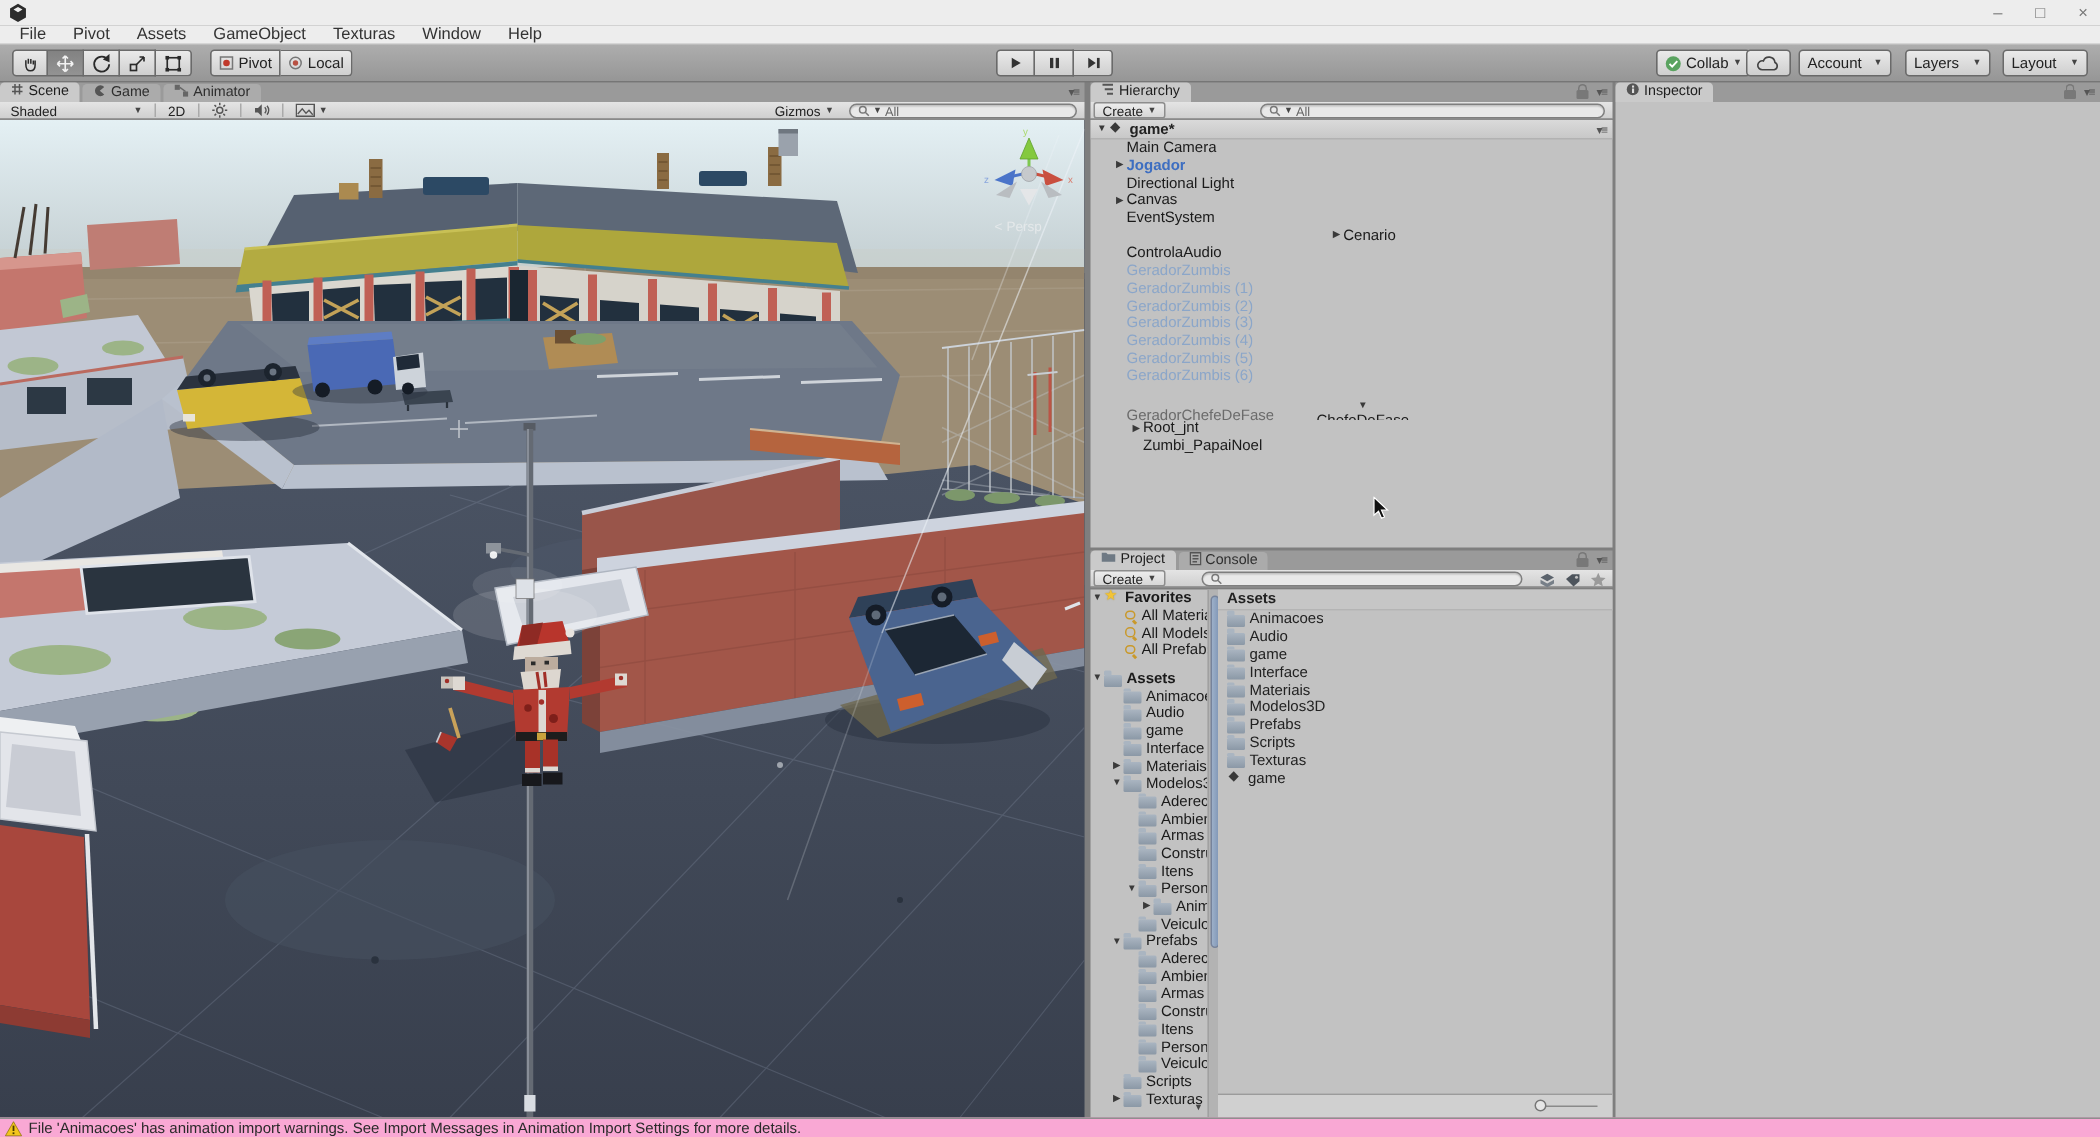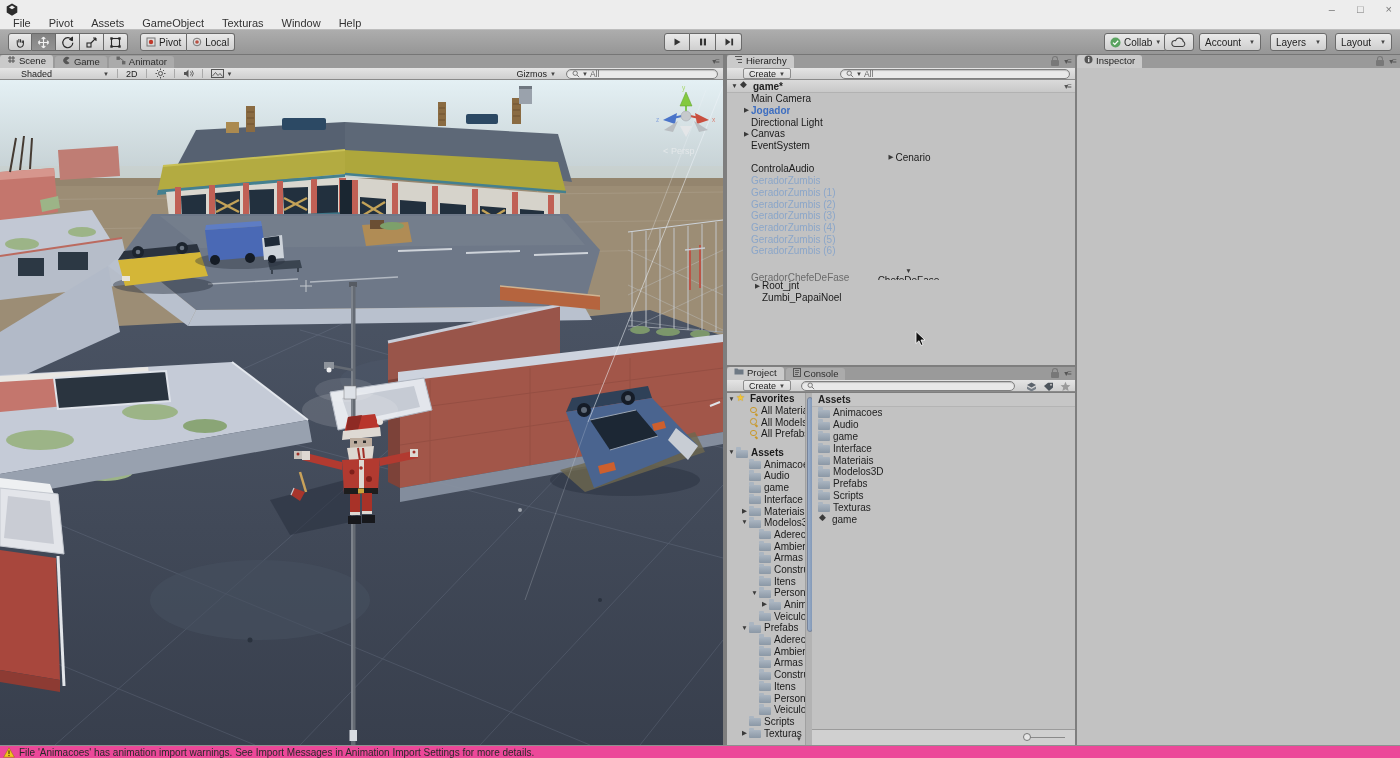--- a/index.html
+++ b/index.html
@@ -28,21 +28,21 @@
   .panelwrap{position:absolute;}
   .tabstrip{position:relative;height:13px;background:#9a9a9a;display:flex;align-items:flex-end;}
   .tab{display:flex;align-items:flex-start;gap:3px;padding:0 7px;font-size:9.5px;height:13px;border-radius:3px 3px 0 0;color:#1e1e1e;box-sizing:border-box;}
   .tab.active{background:#cacaca;}
   .tab.inactive{background:#ababab;height:12px;color:#2e2e2e;margin-left:2px;}
   .tabicon{display:inline-flex;}
   .corner{position:absolute;right:4px;top:2px;display:flex;gap:5px;align-items:center;}
   .lockicon{position:relative;width:8px;height:6px;background:#787878;border-radius:1px;display:inline-block;margin-top:3px;}
   .lockicon::before{content:"";position:absolute;top:-4px;left:1px;width:4px;height:4px;border:1.4px solid #787878;border-bottom:none;border-radius:3px 3px 0 0;}
   .panelmenu{font-size:8px;color:#555;letter-spacing:-1px;}
-  .ctrlbar{position:relative;height:12px;background:linear-gradient(#e4e4e4,#cfcfcf);border-bottom:1px solid #8a8a8a;display:flex;align-items:center;font-size:9px;box-sizing:border-box;padding:0 16px;}
+  .ctrlbar{position:relative;height:12px;background:linear-gradient(#e4e4e4,#cfcfcf);border-bottom:1px solid #8a8a8a;display:flex;align-items:center;font-size:9px;box-sizing:border-box;padding:0 2px;}
   .dropbtn{display:flex;align-items:center;height:11px;padding:0 5px;border:1px solid #8d8d8d;border-radius:2px;background:linear-gradient(#ececec,#d7d7d7);font-size:9px;color:#222;gap:3px;box-sizing:border-box;}
   .flatbtn{display:flex;align-items:center;height:12px;padding:0 5px;font-size:9px;color:#222;gap:3px;}
   .searchpill{height:10px;border:1px solid #7f7f7f;border-radius:6px;background:#e9e9e9;box-shadow:inset 0 1px 1px rgba(0,0,0,.18);display:flex;align-items:center;padding:0 5px;font-size:8.5px;color:#666;gap:2px;box-sizing:border-box;}
   .content{position:absolute;left:0;right:0;bottom:0;background:#c2c2c2;overflow:hidden;}
   
   #hierarchy-panel{left:727px;top:55px;width:348px;height:310px;}
   #hierarchy-panel .content{top:25px;}
   .scene-row{height:12px;background:linear-gradient(#dadada,#c8c8c8);border-bottom:1px solid #b2b2b2;display:flex;align-items:center;font-size:10px;padding-left:3px;position:relative;}
   .scene-row b{font-size:10px;}
   .rowmenu{position:absolute;right:4px;font-size:8px;color:#555;letter-spacing:-1px;}
@@ -77,21 +77,21 @@
   .icn-folder{width:12px;height:8px;background:linear-gradient(#aab5c1,#8b98a6);border-radius:1px;position:relative;margin-right:3px;margin-top:2px;}
   .icn-folder::before{content:"";position:absolute;top:-2.5px;left:0;width:5px;height:2.5px;background:#aab5c1;border-radius:1px 1px 0 0;}
   .icn-star{width:12px;height:10px;position:relative;margin-right:2px;}
   .icn-star::before{content:"★";position:absolute;left:0;top:-2px;font-size:10px;color:#f2c437;text-shadow:0 0 1px #a8861e;}
   .icn-search{width:10px;height:10px;position:relative;margin-right:2px;}
   .icn-search::before{content:"";position:absolute;left:1px;top:1px;width:4.5px;height:4.5px;border:1.5px solid #c9992b;border-radius:50%;}
   .icn-search::after{content:"";position:absolute;left:7px;top:7px;width:3px;height:1.6px;background:#c9992b;transform:rotate(45deg);transform-origin:0 0;}
   .icn-unity{width:11px;height:11px;position:relative;margin-right:3px;}
   .icn-unity::before{content:"◆";position:absolute;left:1px;top:-1.5px;font-size:9px;color:#3a3a3a;}
   
-  #statusbar{position:absolute;left:0;top:745px;width:1400px;height:13px;background:#ec4899;border-top:1px solid #8f8f8f;display:flex;align-items:center;gap:4px;padding-left:3px;box-sizing:border-box;font-size:10px;color:#2a2a2a;}
+  #statusbar{position:absolute;left:0;top:745px;width:1400px;height:13px;background:#f9a8d4;border-top:1px solid #8f8f8f;display:flex;align-items:center;gap:4px;padding-left:3px;box-sizing:border-box;font-size:10px;color:#2a2a2a;}
   #cursor{position:absolute;left:915px;top:331px;z-index:50;}
 </style>
 </head>
 <body>
 
 <div id="titlebar">
   <span id="unity-logo">
     <svg width="12" height="13" viewBox="0 0 12 13">
         <path d="M6 0.5 L11.3 3.6 L11.3 9.6 L6 12.7 L0.7 9.6 L0.7 3.6 Z M6 2.6 L3 4.4 L6 6.2 L9 4.4 Z" fill="#2c2c2c"></path>
       </svg>

